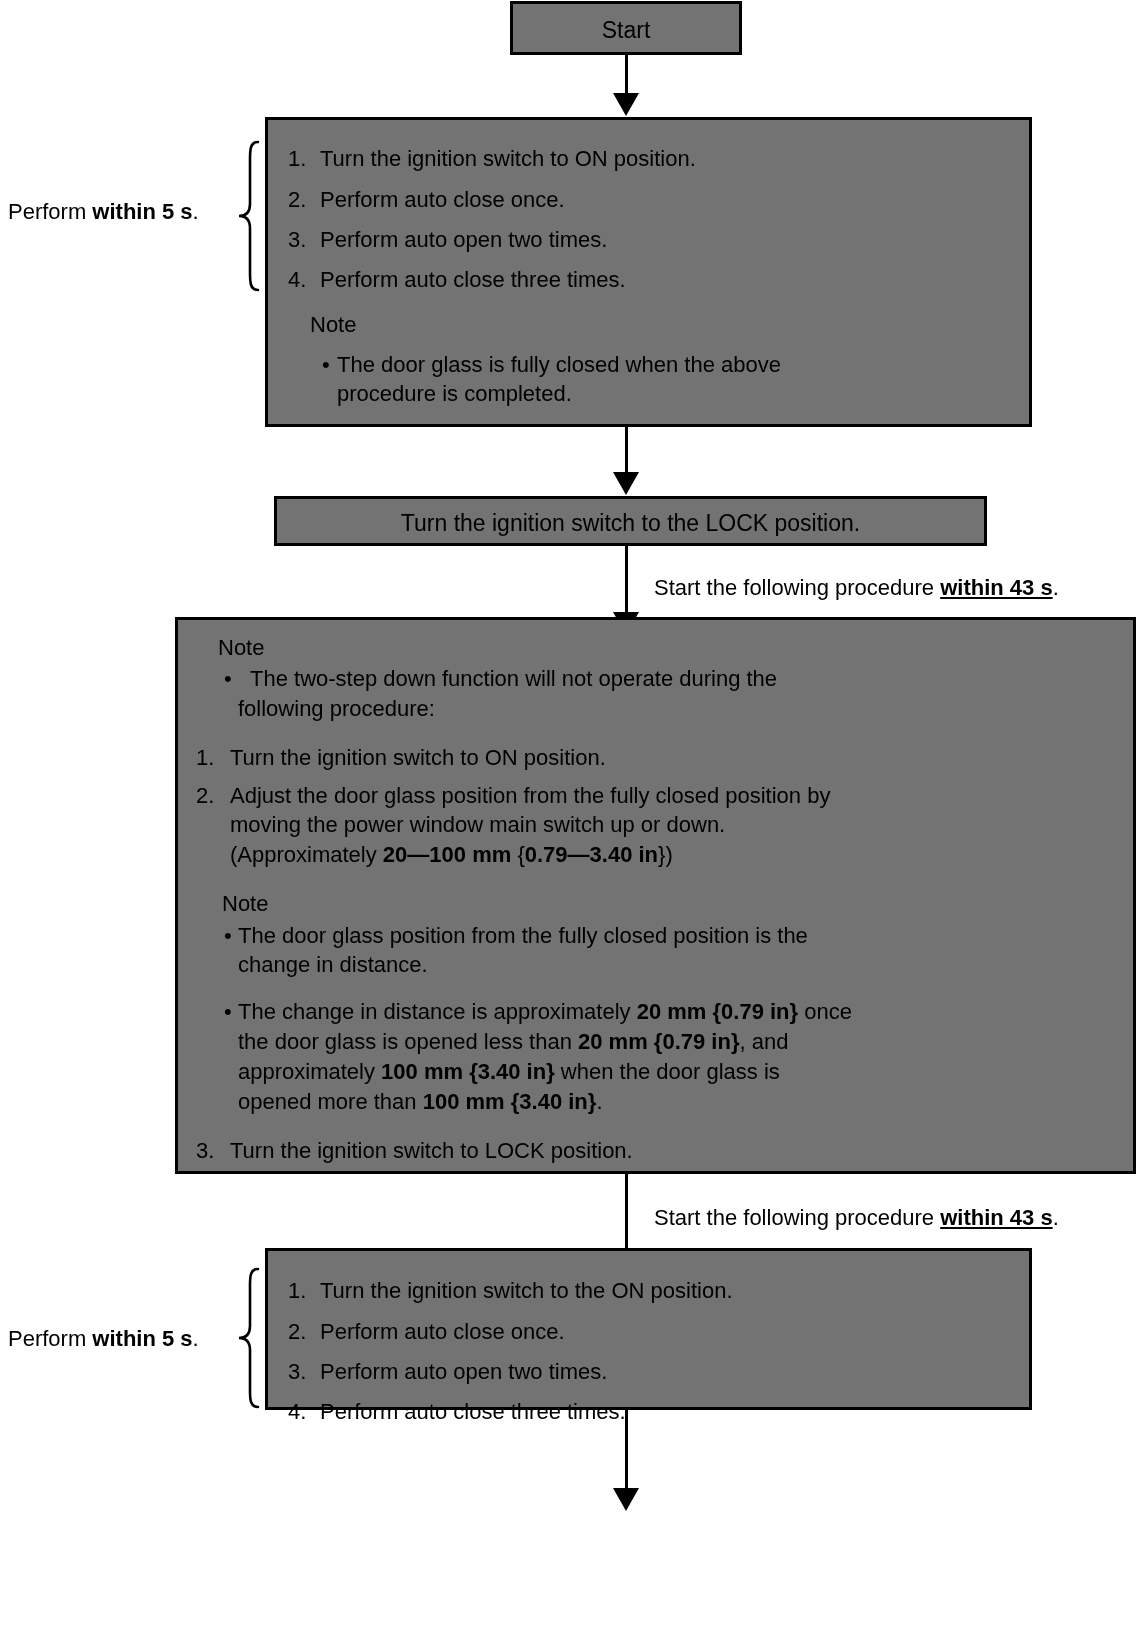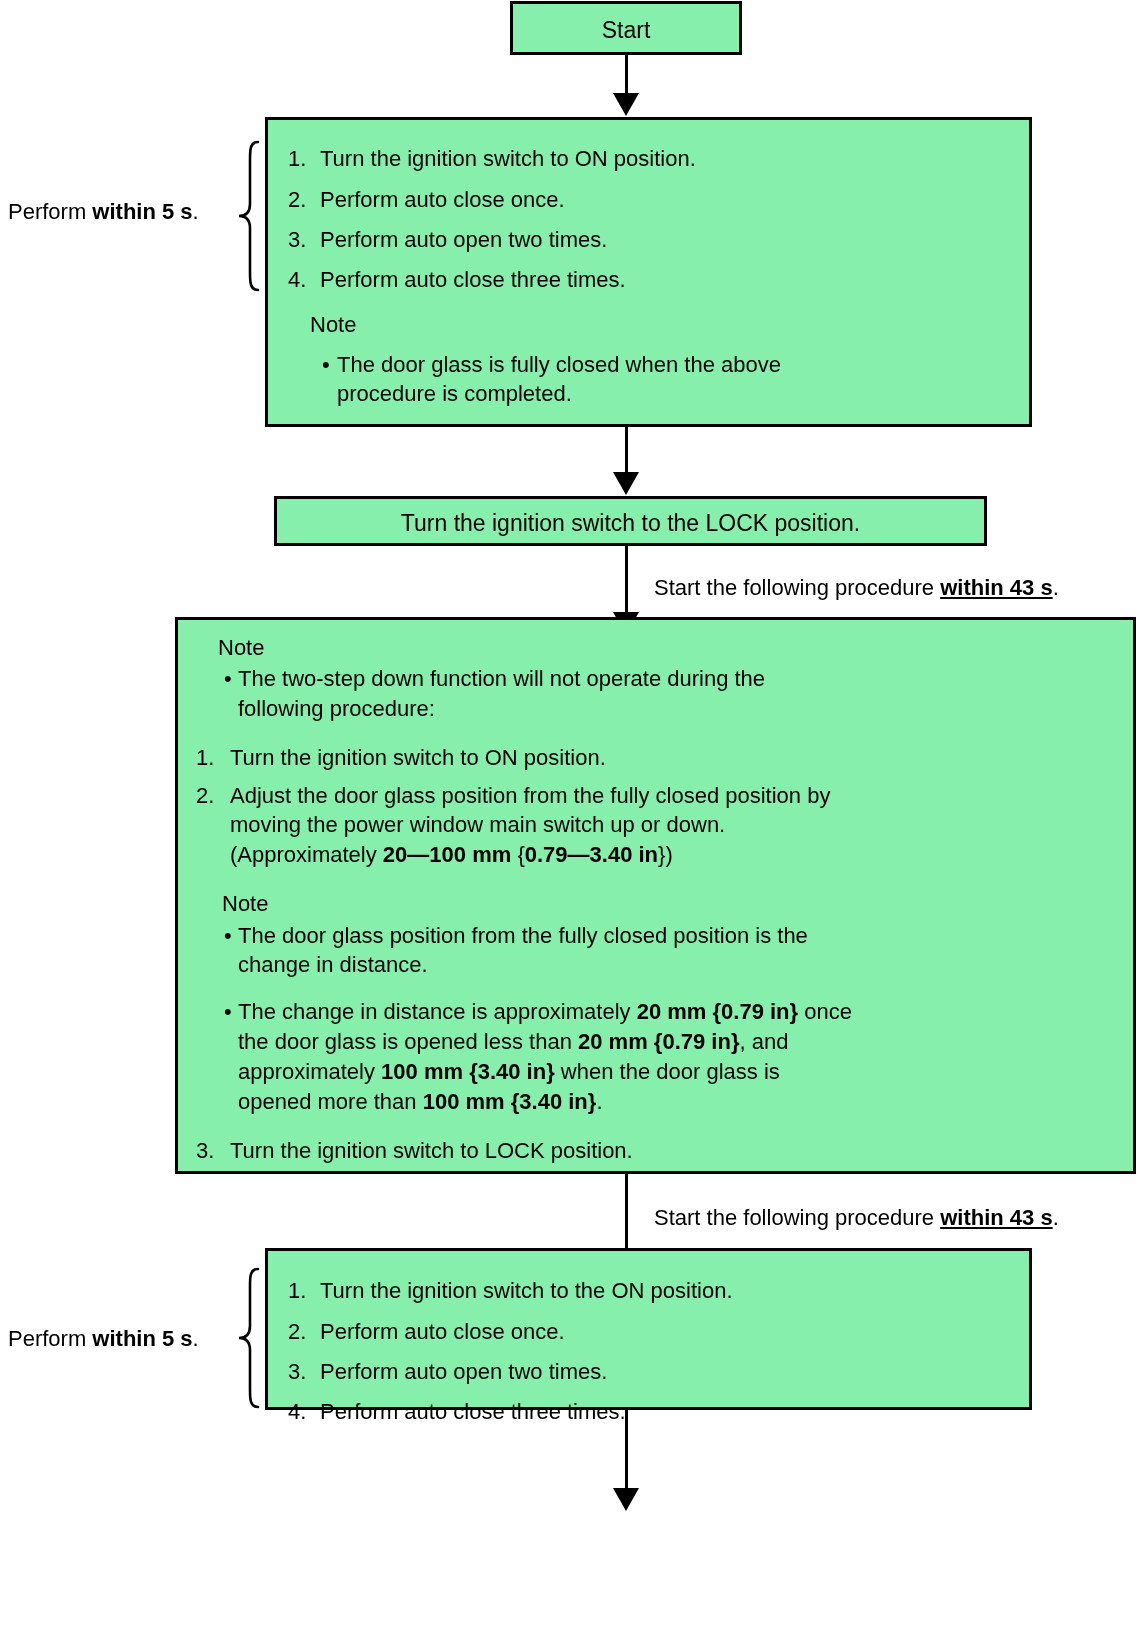--- a/index.html
+++ b/index.html
@@ -14,21 +14,21 @@
   #page {
     position: relative;
     width: 1138px;
     height: 1645px;
     background: #ffffff;
     overflow: hidden;
   }
   .box {
     position: absolute;
     border: 3px solid #000000;
-    background: #86efac;
+    background: #737373;
     box-sizing: border-box;
   }
   .centered-text {
     position: absolute;
     left: 0;
     right: 0;
     text-align: center;
     font-size: 23px;
     line-height: 30px;
   }
@@ -142,21 +142,21 @@
   <div class="arrow-line" style="left:625px; top:546px; height:80px;"></div>
   <div class="arrow-head" style="left:613px; top:612px;"></div>
   <div class="over-label" style="left:654px; top:574px;">
     <span>Start the following procedure </span><b>within 43 s</b><span>.</span>
   </div>
 
   <div class="box" style="left:175px; top:617px; width:961px; height:557px;"></div>
 
   <div class="note-hdr" style="left:218px; top:633px;">Note</div>
   <div class="bullet-dot" style="left:224px; top:664px;">•</div>
-  <div class="body-txt" style="left:238px; top:664px;">The two-step down function will not operate during the</div>
+  <div class="body-txt" style="left:250px; top:664px;">The two-step down function will not operate during the</div>
   <div class="body-txt" style="left:238px; top:694px;">following procedure:</div>
 
   <div class="num" style="left:196px; top:743px;">1.</div>
   <div class="body-txt" style="left:230px; top:743px;">Turn the ignition switch to ON position.</div>
 
   <div class="num" style="left:196px; top:781px;">2.</div>
   <div class="body-txt" style="left:230px; top:781px;">Adjust the door glass position from the fully closed position by</div>
   <div class="body-txt" style="left:230px; top:810px;">moving the power window main switch up or down.</div>
   <div class="body-txt" style="left:230px; top:840px;">
     <span>(Approximately </span><b>20—100 mm </b><span>{</span><b>0.79—3.40 in</b><span>})</span>

